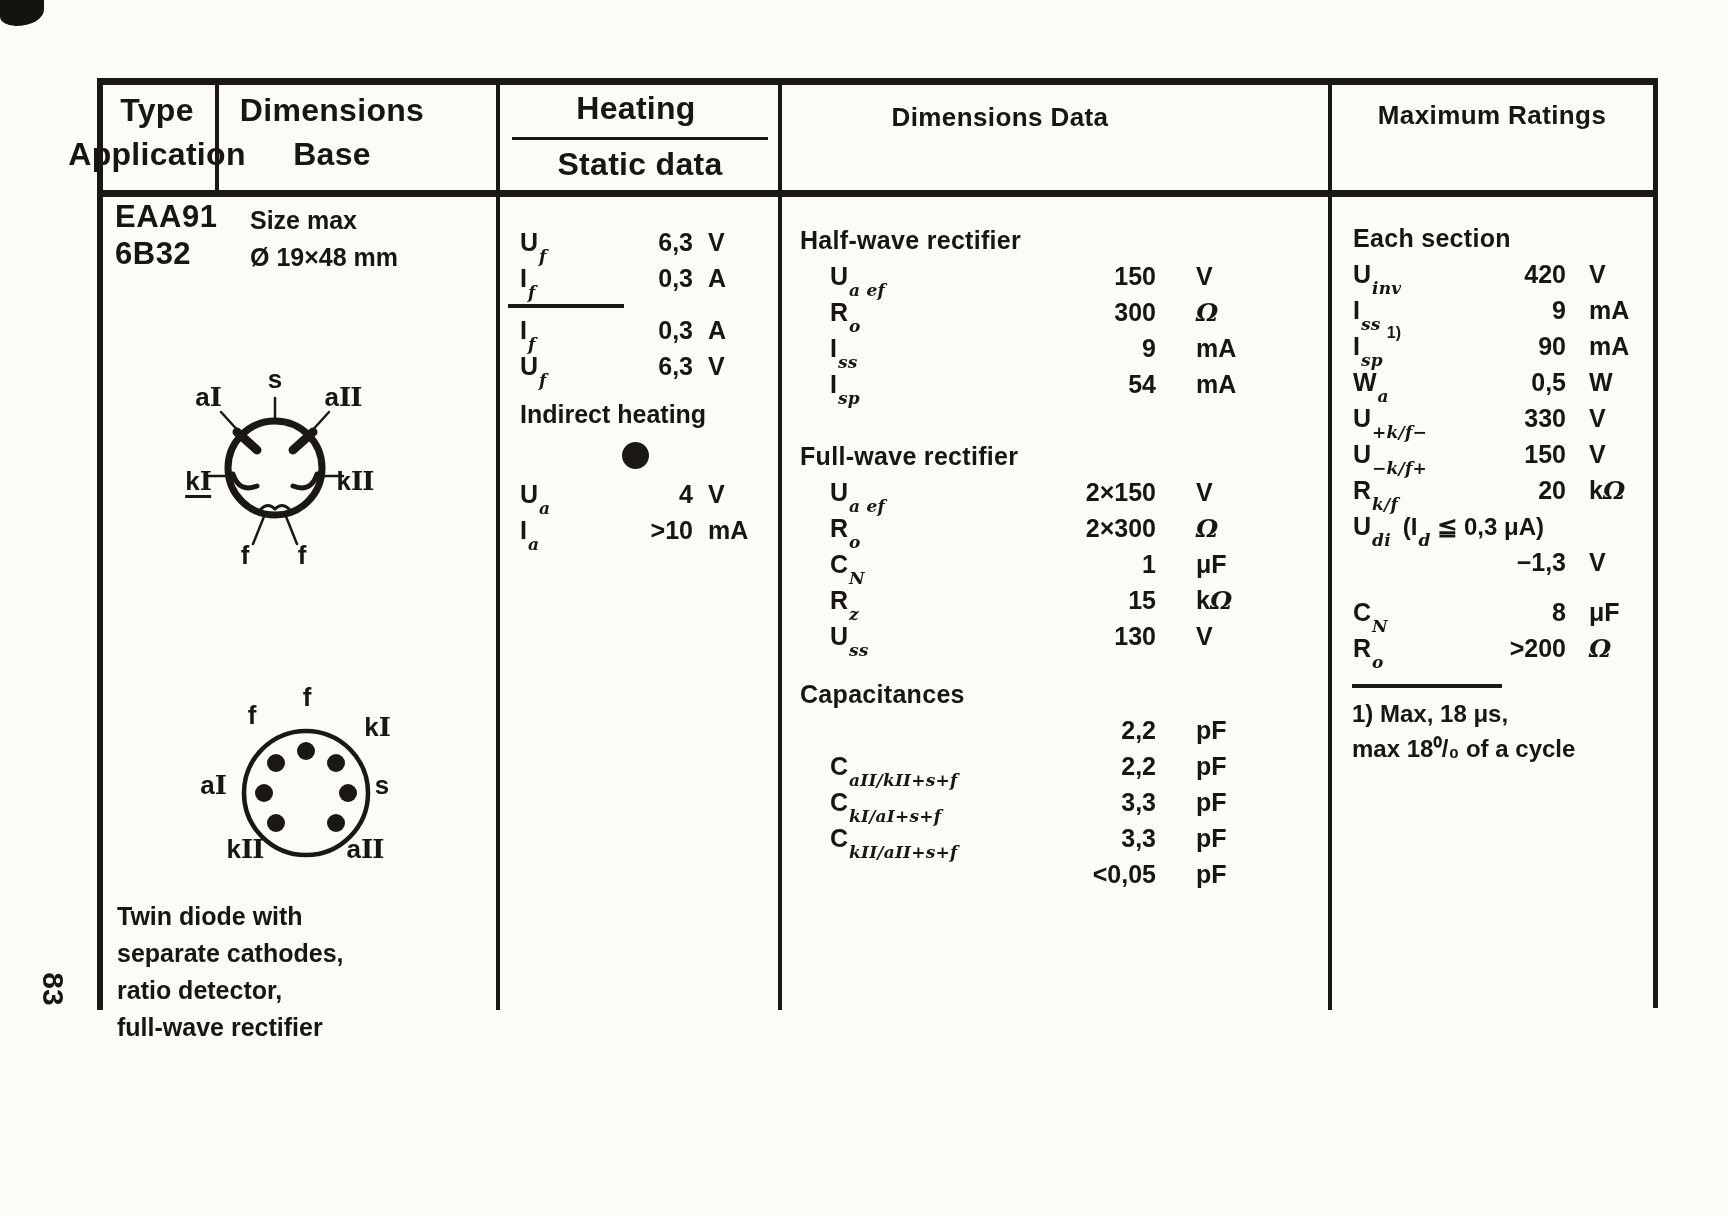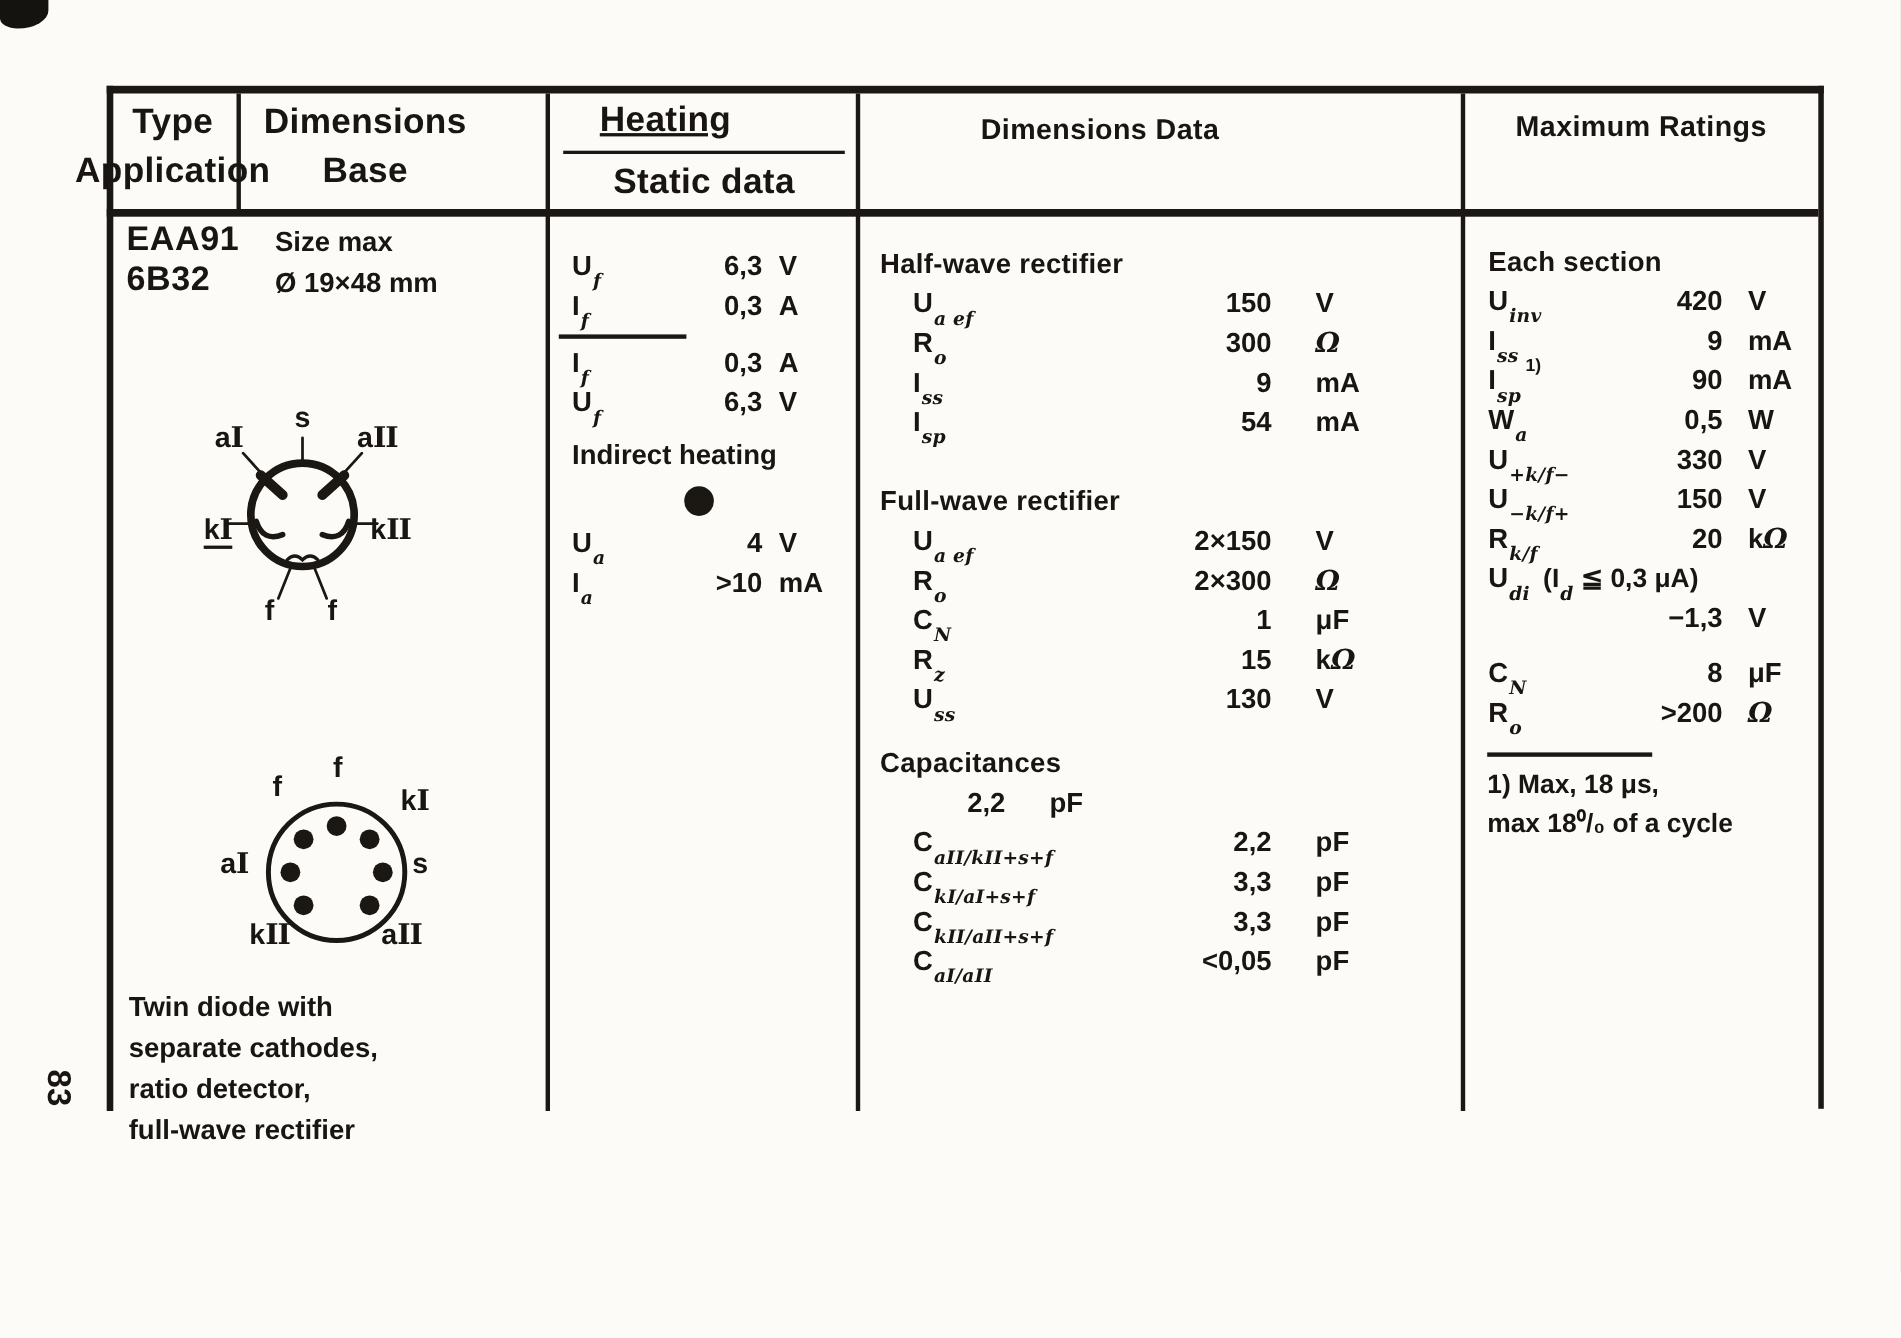--- a/index.html
+++ b/index.html
@@ -6,21 +6,21 @@
   .sheet{position:relative;width:1728px;height:1216px;background:#fcfbf7;overflow:hidden;
          font-family:"Liberation Sans",sans-serif;color:#181512;}
   .ink{position:absolute;background:#1b1814;}
   .txt{position:absolute;font-weight:700;white-space:nowrap;}
   .ctr{text-align:center;transform:translateX(-50%);}
   
   .hdr1{font-size:32px;letter-spacing:.3px;}
   .hdr2{font-size:26px;letter-spacing:.4px;}
   
   .cell{position:absolute;top:198px;}
-  .prow{display:flex;align-items:baseline;height:36px;line-height:36px;font-weight:700;font-size:25px;}
+  .prow{display:flex;align-items:baseline;height:36px;line-height:36px;font-weight:700;font-size:25px;justify-content:flex-end;}
   .prow.gap{margin-top:14px;}
   .sym{flex:1;white-space:nowrap;}
   .val{text-align:right;white-space:nowrap;}
   .unit{white-space:nowrap;box-sizing:border-box;}
   sub{font-family:"DejaVu Serif",serif;font-style:italic;font-weight:600;font-size:17px;
       position:relative;top:5px;line-height:0;margin-left:1px;letter-spacing:.2px;}
   sup{font-size:16px;position:relative;top:-8px;line-height:0;margin-left:4px;font-weight:700;}
   .omega{font-family:"DejaVu Serif",serif;font-style:italic;font-weight:600;}
   .nb{font-size:24px;}
   .heatcell{left:502px;width:274px;}
@@ -69,21 +69,21 @@
   <div class="ink" style="left:215px;top:85px;width:4px;height:105px;"></div>
   <div class="ink" style="left:496px;top:85px;width:4px;height:925px;"></div>
   <div class="ink" style="left:778px;top:85px;width:4px;height:925px;"></div>
   <div class="ink" style="left:1328px;top:85px;width:4px;height:925px;"></div>
   <div class="ink" style="left:512px;top:137px;width:256px;height:3px;"></div>
 
   <div class="txt hdr1 ctr" style="left:157px;top:92px;">Type</div>
   <div class="txt hdr1 ctr" style="left:157px;top:136px;">Application</div>
   <div class="txt hdr1 ctr" style="left:332px;top:92px;">Dimensions</div>
   <div class="txt hdr1 ctr" style="left:332px;top:136px;">Base</div>
-  <div class="txt hdr1 ctr" style="left:605px;top:90px;text-decoration:underline;">Heating</div>
+  <div class="txt hdr1 ctr" style="left:636px;top:90px;">Heating</div>
   <div class="txt hdr1 ctr" style="left:640px;top:146px;">Static data</div>
   <div class="txt hdr2 ctr" style="left:1000px;top:102px;">Dimensions Data</div>
   <div class="txt hdr2 ctr" style="left:1492px;top:100px;">Maximum Ratings</div>
 
   <div class="cell typecell">
     <div class="tube-name">
       <div>EAA91</div>
       <div>6B32</div>
     </div>
     <div class="size-blk">
@@ -257,21 +257,20 @@
           <span class="sym"><span class="b">C</span><sub>kI/aI+s+f</sub></span>
           <span class="val">3,3</span>
           <span class="unit">pF</span>
         </div>
         <div class="prow">
           <span class="sym"><span class="b">C</span><sub>kII/aII+s+f</sub></span>
           <span class="val">3,3</span>
           <span class="unit">pF</span>
         </div>
         <div class="prow">
-          <span class="sym"><span class="b">C</span><sub>aI/aII</sub></span>
           <span class="val">&lt;0,05</span>
           <span class="unit">pF</span>
         </div>
       </div>
   </div>
 
   <div class="cell maxcell" style="padding-top:22px;">
     <div class="sect-title" style="padding-left:19px;">Each section</div>
     <div>
         <div class="prow">

